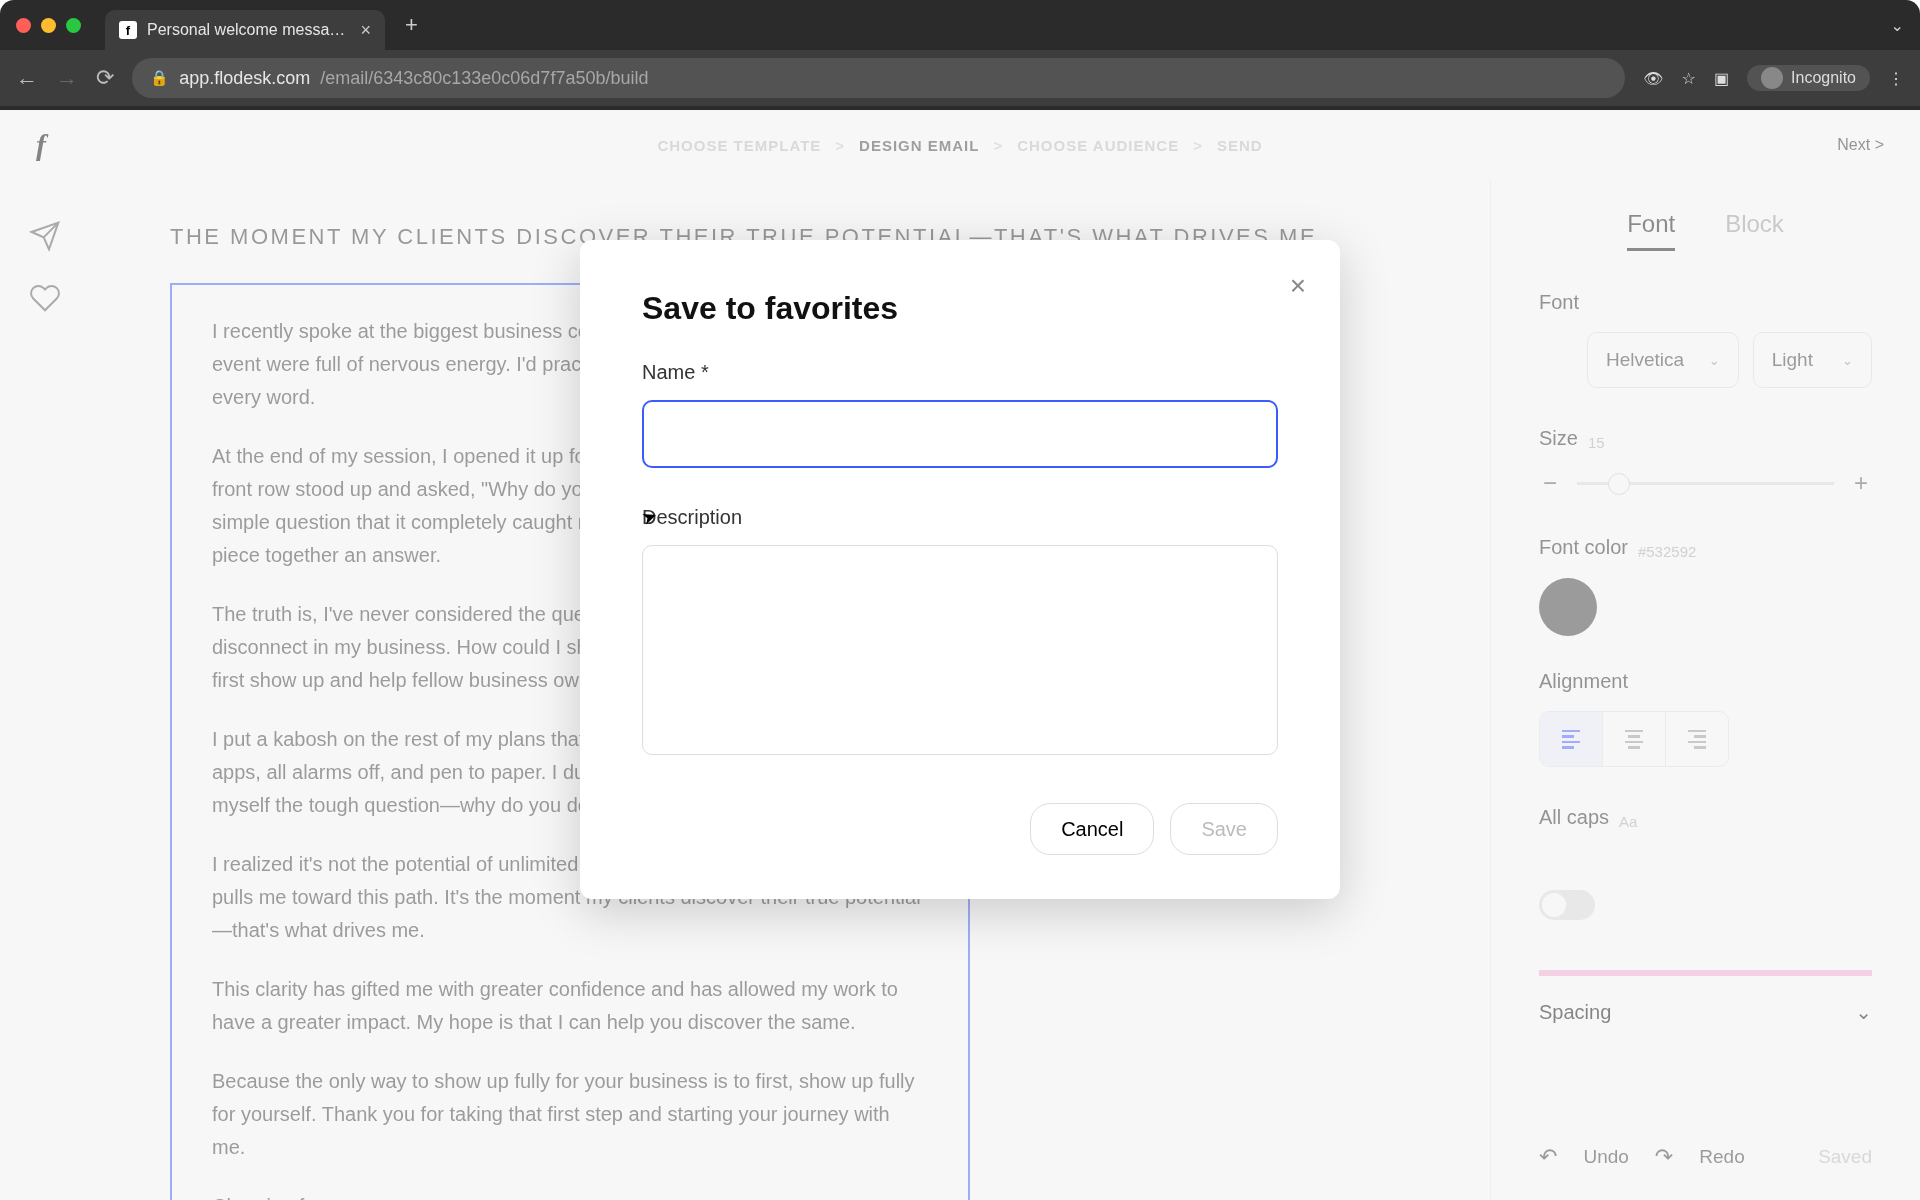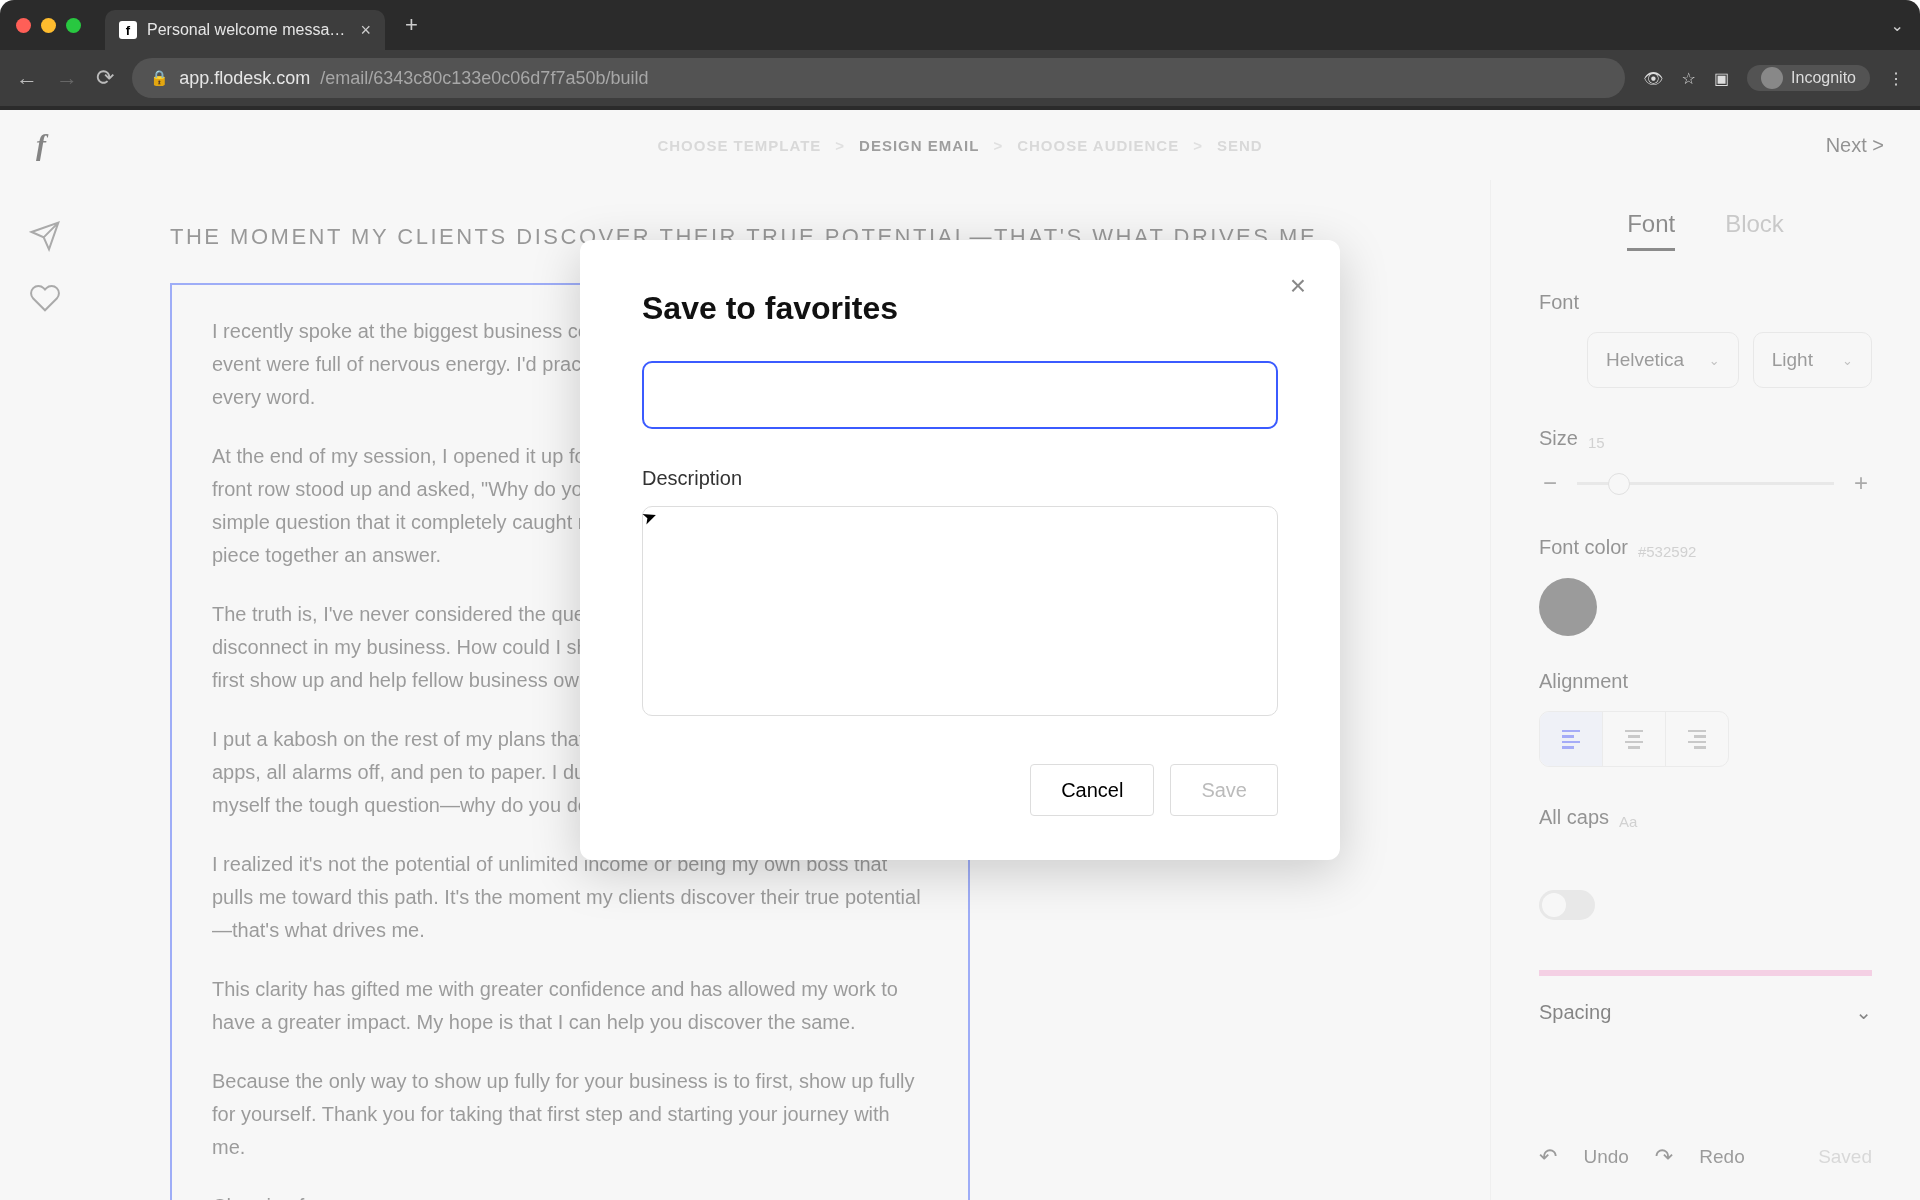--- a/index.html
+++ b/index.html
@@ -29,21 +29,21 @@
     .right-icons { display: flex; align-items: center; gap: 18px; color: #ddd; }
     .incognito-badge { display: flex; align-items: center; gap: 8px; background: #535353; padding: 2px 14px; border-radius: 18px; font-size: 16px; }
     .incog-icon { width: 22px; height: 22px; background: #888; border-radius: 50%; }
 
     
     .app-header { height: 70px; display: flex; align-items: center; padding: 0 36px; background: #fff; }
     .logo { font-family: Georgia, serif; font-size: 30px; font-weight: bold; font-style: italic; }
     .breadcrumb { position: absolute; left: 50%; transform: translateX(-50%); display: flex; gap: 14px; color: #bcbcbc; font-size: 15px; letter-spacing: 1px; font-weight: 600; }
     .breadcrumb .active { color: #3a3a3a; }
     .breadcrumb .sep { color: #ccc; }
-    .next-btn { margin-left: auto; font-size: 20px; color: #222; }
+    .next-btn { margin-left: auto; font-size: 16px; color: #222; }
 
     
     .main { display: flex; height: calc(1200px - 110px - 70px); }
     .left-rail { width: 90px; padding-top: 40px; display: flex; flex-direction: column; align-items: center; gap: 30px; }
     .rail-icon { width: 32px; height: 32px; color: #555; }
 
     .canvas-area { flex: 1; padding: 40px 80px; position: relative; }
     .email-heading { font-size: 22px; letter-spacing: 2.5px; font-weight: 400; color: #2e2e2e; line-height: 1.5; margin-bottom: 30px; }
     .email-body { border: 2px solid #3b5bff; padding: 30px 40px; font-size: 20px; line-height: 1.65; color: #333; max-width: 800px; }
     .email-body p { margin-bottom: 26px; }
@@ -94,21 +94,21 @@
 
     
     .overlay { position: absolute; inset: 110px 0 0 0; background: rgba(240,240,240,0.55); display: flex; align-items: flex-start; justify-content: center; padding-top: 130px; }
     .modal { width: 760px; background: #fff; border-radius: 12px; padding: 50px 62px 44px; position: relative; box-shadow: 0 12px 50px rgba(0,0,0,0.18); }
     .modal-close { position: absolute; top: 30px; right: 34px; font-size: 28px; color: #888; cursor: pointer; }
     .modal-title { font-size: 32px; font-weight: 700; color: #111; margin-bottom: 34px; }
     .modal-label { font-size: 20px; color: #333; margin-bottom: 16px; }
     .modal-input { width: 100%; height: 68px; border: 2px solid #3b5bff; border-radius: 10px; padding: 0 20px; font-size: 19px; margin-bottom: 38px; outline: none; }
     .modal-textarea { width: 100%; height: 210px; border: 1px solid #ddd; border-radius: 10px; padding: 18px 20px; font-size: 19px; margin-bottom: 44px; resize: none; outline: none; }
     .modal-actions { display: flex; justify-content: flex-end; gap: 16px; }
-    .btn { height: 52px; padding: 0 30px; border-radius: 4px; font-size: 20px; display: flex; align-items: center; border: 1px solid #ddd; background: #fff; cursor: pointer; }
+    .btn { height: 52px; padding: 0 30px; border-radius: 20px; font-size: 20px; display: flex; align-items: center; border: 1px solid #ddd; background: #fff; cursor: pointer; }
     .btn-save { color: #bbb; }
     .cursor-arrow { position: absolute; left: 62px; top: 266px; font-size: 18px; color: #000; transform: rotate(-20deg); }
 
     
   </style>
 </head>
 <body>
 
 <div class="browser-chrome">
   <div class="tab-bar">
@@ -282,20 +282,21 @@
       <span>Redo</span>
       <span class="mut">Saved</span>
     </div>
   </div>
 </div>
 
 <div class="overlay">
   <div class="modal">
     <span class="modal-close">×</span>
     <div class="modal-title">Save to favorites</div>
+    <div class="modal-label">Name *</div>
     <input class="modal-input" style="">
     <span class="cursor-arrow">➤</span>
     <div class="modal-label">Description</div>
     <textarea class="modal-textarea" style=""></textarea>
     <div class="modal-actions">
       <button class="btn">Cancel</button>
       <button class="btn btn-save">Save</button>
     </div>
   </div>
 </div>

